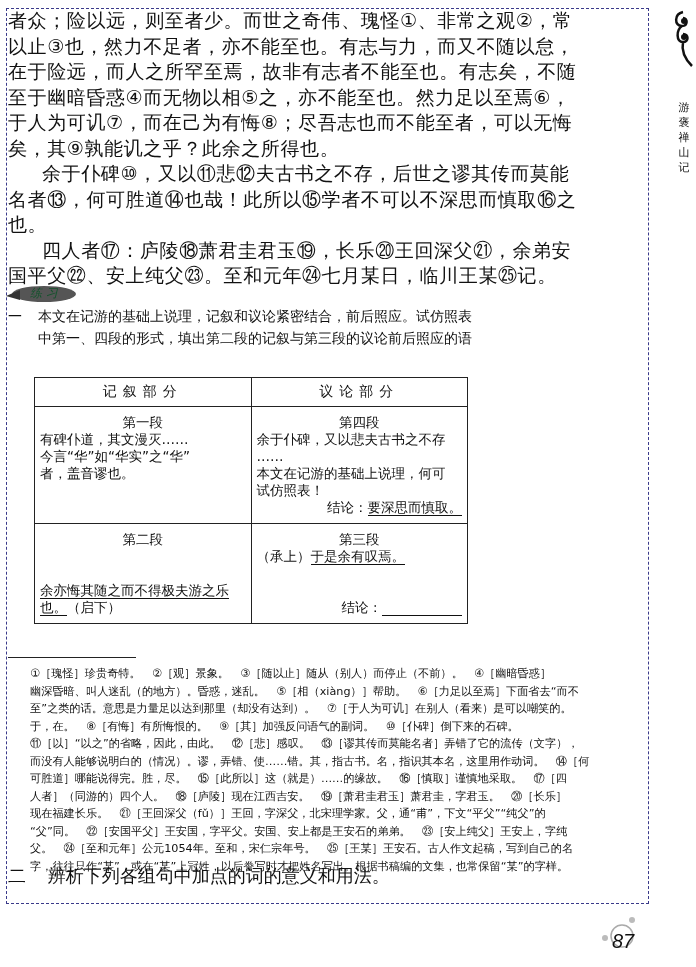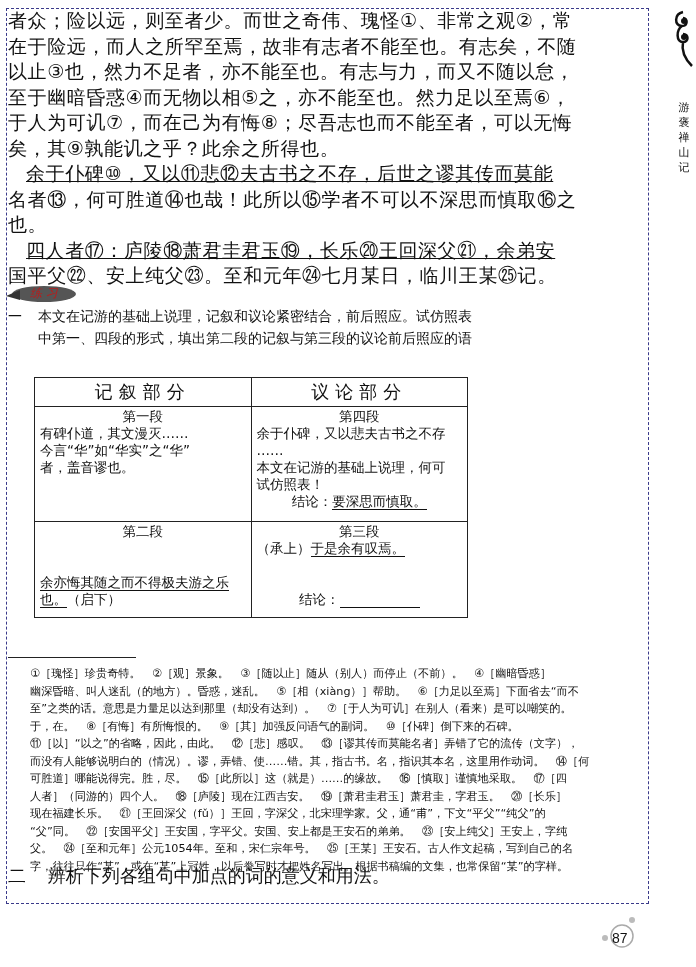--- a/index.html
+++ b/index.html
@@ -2,39 +2,39 @@
 <html><head>
 <meta charset="utf-8">
 <style>
   html, body { margin:0; padding:0; background:#ffffff; }
   body { width:696px; height:967px; position:relative; overflow:hidden;
          font-family:"DejaVu Sans", sans-serif; color:#111; }
   .frame { position:absolute; left:6px; top:8px; width:641px; height:894px;
            border:1px dashed #3a3a8a; }
   .main { position:absolute; left:8px; top:8px; width:470px; }
   .p { font-size:19px; line-height:25.5px; letter-spacing:0.6px; margin:0; white-space:nowrap; }
-  .indent { padding-left:18px;text-decoration:underline; }
+  .indent { padding-left:34px; }
   .ex-banner { position:absolute; left:6px; top:284px; width:70px; height:20px; }
   .ex { position:absolute; left:8px; top:305px; width:470px; font-size:14px; line-height:22px; }
   .ex .num { position:absolute; left:0; }
   .ex .txt { margin-left:30px; }
   table.tbl { position:absolute; left:34px; top:377px; width:434px; border-collapse:collapse; font-size:13.5px; }
-  table.tbl td { border:1.5px solid #222; vertical-align:top; padding:1px 5px; line-height:17px;margin-top:42px; }
-  table.tbl th { border:1.5px solid #222; font-weight:normal; letter-spacing:6px; height:26px; font-size:18px; }
+  table.tbl td { border:1.5px solid #222; vertical-align:top; padding:7px 5px; line-height:17px;margin-top:42px; }
+  table.tbl th { border:1.5px solid #222; font-weight:normal; letter-spacing:6px; height:26px; font-size:14px; }
   .c { text-align:center; }
-  .r { text-align:center; }
+  .r { text-align:right; }
   .u { border-bottom:1px solid #111; }
   .blank { display:inline-block; width:80px; border-bottom:1px solid #111; height:14px; vertical-align:bottom; }
   .rule { position:absolute; left:8px; top:657px; width:128px; border-top:1px solid #222; }
   .notes { position:absolute; left:30px; top:665px; width:615px; font-size:11.2px; line-height:17.5px; white-space:nowrap; }
   .notes div { overflow:hidden; }
   .q2 { position:absolute; left:8px; top:864px; font-size:18px; }
   .side { position:absolute; left:676px; top:100px; width:16px; font-size:11px; line-height:15px; text-align:center; }
   .orn { position:absolute; left:672px; top:10px; }
-  .pageno { position:absolute; left:612px; top:930px; font-size:14px; font-family:"Liberation Sans", sans-serif; }
+  .pageno { position:absolute; left:612px; top:930px; font-size:20px; font-family:"Liberation Sans", sans-serif;font-style:italic; }
   .pgorn { position:absolute; left:600px; top:912px; }
 </style>
 </head>
 <body>
 
 <div class="frame"></div>
 
 <div class="orn">
   <svg width="22" height="60" viewBox="0 0 22 60">
     <path d="M11 2 C2 4 2 16 10 16 C16 16 16 8 11 8 M10 16 C4 20 4 32 11 32 C17 32 17 24 11 24 M11 32 C9 42 14 50 20 56" stroke="#111" stroke-width="2.5" fill="none"></path>
@@ -45,38 +45,38 @@
 <div class="side">
   <div>游</div>
   <div>褒</div>
   <div>禅</div>
   <div>山</div>
   <div>记</div>
 </div>
 
 <div class="main">
   <p class="p">者众；险以远，则至者少。而世之奇伟、瑰怪①、非常之观②，常</p>
+  <p class="p">以止③也，然力不足者，亦不能至也。有志与力，而又不随以怠，</p>
   <p class="p">在于险远，而人之所罕至焉，故非有志者不能至也。有志矣，不随</p>
-  <p class="p">以止③也，然力不足者，亦不能至也。有志与力，而又不随以怠，</p>
   <p class="p">至于幽暗昏惑④而无物以相⑤之，亦不能至也。然力足以至焉⑥，</p>
   <p class="p">于人为可讥⑦，而在己为有悔⑧；尽吾志也而不能至者，可以无悔</p>
   <p class="p">矣，其⑨孰能讥之乎？此余之所得也。</p>
   <p class="p indent">余于仆碑⑩，又以⑪悲⑫夫古书之不存，后世之谬其传而莫能</p>
   <p class="p">名者⑬，何可胜道⑭也哉！此所以⑮学者不可以不深思而慎取⑯之</p>
   <p class="p">也。</p>
   <p class="p indent">四人者⑰：庐陵⑱萧君圭君玉⑲，长乐⑳王回深父㉑，余弟安</p>
   <p class="p">国平父㉒、安上纯父㉓。至和元年㉔七月某日，临川王某㉕记。</p>
 </div>
 
 <div class="ex-banner">
   <svg width="70" height="20" viewBox="0 0 70 20">
     <ellipse cx="38" cy="10" rx="32" ry="8" fill="#555"></ellipse>
     <path d="M0 12 L14 6 L14 16 Z" fill="#333"></path>
   </svg>
-  <span style="position:absolute;left:24px;top:1px;font-size:12px;color:#b91c1c;font-style:italic;">练 习</span>
+  <span style="position:absolute;left:24px;top:1px;font-size:12px;color:#14532d;font-style:italic;">练 习</span>
 </div>
 
 <div class="ex">
   <span class="num">一</span>
   <div class="txt">本文在记游的基础上说理，记叙和议论紧密结合，前后照应。试仿照表</div>
   <div class="txt">中第一、四段的形式，填出第二段的记叙与第三段的议论前后照应的语</div>
 </div>
 
 <table class="tbl">
   <tbody>

